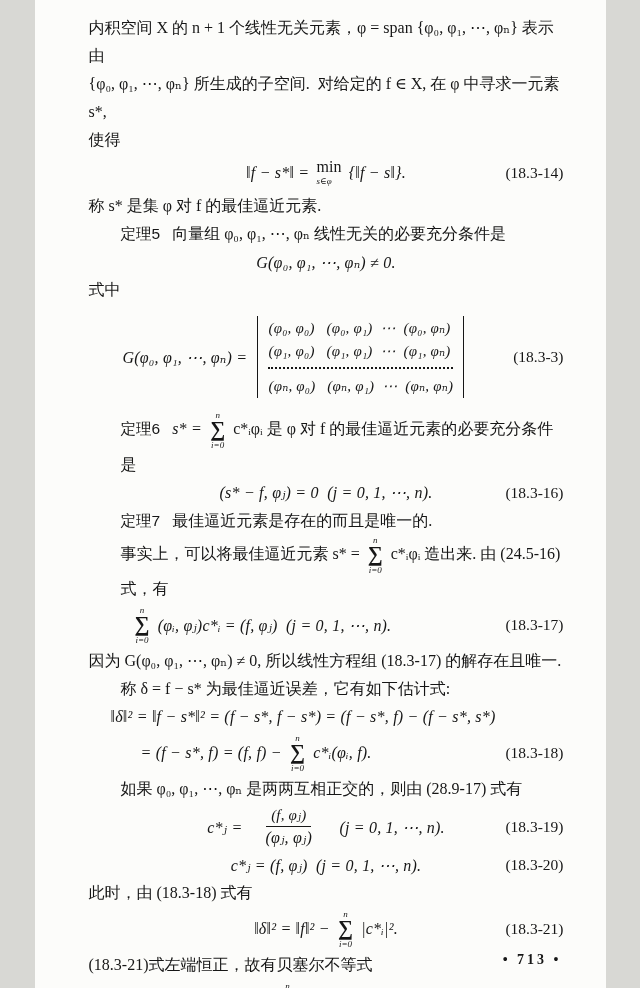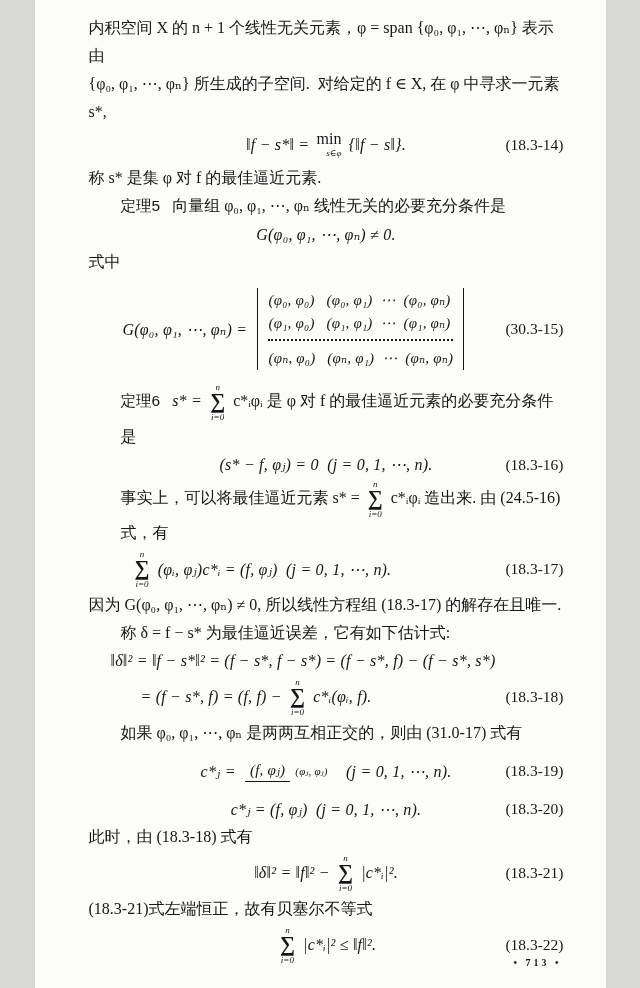--- a/index.html
+++ b/index.html
@@ -28,59 +28,60 @@
   }
   
   .sum {
     display:inline-flex; flex-direction:column; align-items:center;
     vertical-align:middle; line-height:1; margin:0 4px;
   }
   .sum .lim { font-size:9px; font-style:italic; line-height:1.15; }
   .sum .sigma { font-size:21px; line-height:0.95; font-style:normal; font-weight:600; }
   
   .underop {
-    display:inline-flex; flex-direction:column; align-items:flex-end;
+    display:inline-flex; flex-direction:column; align-items:flex-start;
     vertical-align:middle; line-height:1; margin:0 3px;
   }
   .underop .op { font-size:16px; font-style:normal; line-height:1.05; }
   .underop .lim { font-size:9px; font-style:italic; line-height:1.15; }
   
   .frac {
-    display:inline-flex; flex-direction:row; align-items:center;
-    vertical-align:middle; margin:0 5px; line-height:1.25;
+    display:inline-flex; flex-direction:column; align-items:center;
+    vertical-align:middle; margin:0 14px; line-height:1.25;
   }
   .frac .num { padding:0 5px 1px; border-bottom:1.5px solid #161616; font-size:15px; }
-  .frac .den { padding:1px 5px 0; font-size:11px; }
+  .frac .den { padding:1px 5px 0; font-size:16px; }
   
   .det {
     display:inline-flex; align-items:stretch; vertical-align:middle; margin:12px 6px;
   }
   .det .grid {
     display:flex; flex-direction:column; gap:5px;
     border-left:1.5px solid #161616; border-right:1.5px solid #161616;
     padding:3px 10px;
   }
   .det .drow { white-space:pre; font-size:15px; }
   .det .dotsrow { border-top:2px dotted #161616; height:1px; margin:2px 0; }
   .tall44 { min-height:44px; }
   .tall48 { min-height:48px; }
   .tall38 { min-height:38px; }
   .det-row-block { min-height:88px; }
   .pagenum {
-    position:absolute; right:44px; bottom:20px; font-size:10px;
+    position:absolute; right:44px; bottom:20px; font-size:14px;
     font-weight:700; letter-spacing:3px;
   }
 </style>
 </head>
 <body>
 
 <div class="page">
 
   <p class="txt">内积空间 X 的 n + 1 个线性无关元素，φ = span {φ₀, φ₁, ⋯, φₙ} 表示由</p>
   <p class="txt">{φ₀, φ₁, ⋯, φₙ} 所生成的子空间.  对给定的 f ∈ X, 在 φ 中寻求一元素 s*,</p>
+  <p class="txt">使得</p>
 
   <div class="eqrow tall38">
     <span class="math">‖f − s*‖ = </span>
     <span class="underop">
       <span class="op">min</span>
       <span class="lim">s∈φ</span>
     </span>
     <span class="math"> {‖f − s‖}.</span>
     <span class="eqnum">(18.3-14)</span>
   </div>
@@ -98,31 +99,32 @@
   <div class="eqrow leftalign det-row-block" style="padding-left:34px;">
     <span class="math">G(φ₀, φ₁, ⋯, φₙ) = </span>
     <span class="det">
       <span class="grid">
         <span class="drow math">(φ₀, φ₀)   (φ₀, φ₁)  ⋯  (φ₀, φₙ)</span>
         <span class="drow math">(φ₁, φ₀)   (φ₁, φ₁)  ⋯  (φ₁, φₙ)</span>
         <span class="dotsrow"></span>
         <span class="drow math">(φₙ, φ₀)   (φₙ, φ₁)  ⋯  (φₙ, φₙ)</span>
       </span>
     </span>
-    <span class="eqnum">(30.3-15)</span>
+    <span class="eqnum">(18.3-3)</span>
   </div>
 
 
   <p class="txt indent"><b class="thlabel">定理6</b><span class="math">s* = </span><span class="sum"><span class="lim">n</span><span class="sigma">∑</span><span class="lim">i=0</span></span><span> c*ᵢφᵢ 是 φ 对 f 的最佳逼近元素的必要充分条件是</span></p>
 
   <div class="eqrow">
     <span class="math">(s* − f, φⱼ) = 0  (j = 0, 1, ⋯, n).</span>
     <span class="eqnum">(18.3-16)</span>
   </div>
 
+  <p class="txt indent"><b class="thlabel">定理7</b><span>最佳逼近元素是存在的而且是唯一的.</span></p>
 
   <p class="txt indent"><span>事实上，可以将最佳逼近元素 s* = </span><span class="sum"><span class="lim">n</span><span class="sigma">∑</span><span class="lim">i=0</span></span><span> c*ᵢφᵢ 造出来. 由 (24.5-16) 式，有</span></p>
 
   <div class="eqrow leftalign tall44" style="padding-left:42px;">
     <span class="sum">
         <span class="lim">n</span>
         <span class="sigma">∑</span>
         <span class="lim">i=0</span>
       </span>
     <span class="math"> (φᵢ, φⱼ)c*ᵢ = (f, φⱼ)  (j = 0, 1, ⋯, n).</span>
@@ -140,21 +142,21 @@
     <span class="math">= (f − s*, f) = (f, f) − </span>
     <span class="sum">
         <span class="lim">n</span>
         <span class="sigma">∑</span>
         <span class="lim">i=0</span>
       </span>
     <span class="math"> c*ᵢ(φᵢ, f).</span>
     <span class="eqnum">(18.3-18)</span>
   </div>
 
-  <p class="txt indent">如果 φ₀, φ₁, ⋯, φₙ 是两两互相正交的，则由 (31.0-17) 式有</p>
+  <p class="txt indent">如果 φ₀, φ₁, ⋯, φₙ 是两两互相正交的，则由 (28.9-17) 式有</p>
 
   <div class="eqrow tall48">
     <span class="math">c*ⱼ = </span>
     <span class="frac">
       <span class="num math">(f, φⱼ)</span>
       <span class="den math">(φⱼ, φⱼ)</span>
     </span>
     <span class="math">  (j = 0, 1, ⋯, n).</span>
     <span class="eqnum">(18.3-19)</span>
   </div>

